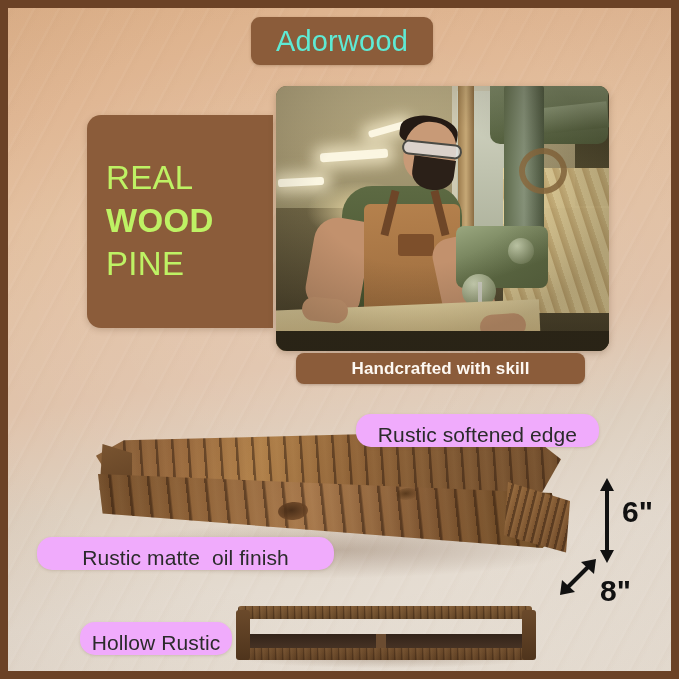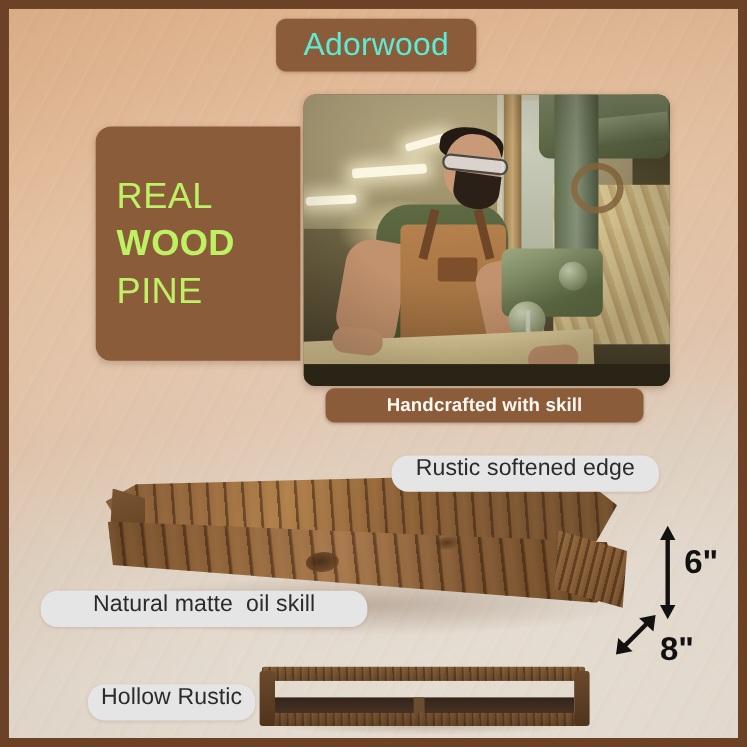--- a/index.html
+++ b/index.html
@@ -251,22 +251,22 @@
     background:#8b5c3a;border-radius:8px;
     display:flex;align-items:center;justify-content:center;
     box-shadow:0 1px 3px rgba(80,50,25,.3);
   }
   .photo-caption span{
     color:#fdf8f2;font-size:17px;font-weight:bold;letter-spacing:.1px;
   }
   
   .pill{
     position:absolute;
-    background:#e5e5e5;border-radius:15px;
-    display:flex;align-items:flex-start;justify-content:center;
+    background:#f0abfc;border-radius:15px;
+    display:flex;align-items:flex-end;justify-content:center;
     box-shadow:0 1px 3px rgba(120,95,70,.22);
   }
   .pill span{color:#2b2b2b;font-size:21px;letter-spacing:.1px;white-space:pre;}
   .pill-rustic{left:348px;top:406px;width:243px;height:33px;}
   .pill-matte{left:29px;top:529px;width:297px;height:33px;}
   .pill-hollow{left:72px;top:614px;width:152px;height:33px;}
   
   .beam-wrap{position:absolute;left:88px;top:418px;width:492px;height:165px;}
   .beam-shadow{
     position:absolute;left:6px;top:96px;width:470px;height:56px;
@@ -460,21 +460,21 @@
     <div class="hollow-support"></div>
     <div class="hollow-bottom"></div>
     <div class="hollow-endL"></div>
     <div class="hollow-endR"></div>
   </div>
 
   <div class="pill pill-rustic">
     <span>Rustic softened edge</span>
   </div>
   <div class="pill pill-matte">
-    <span>Natural matte  oil skill</span>
+    <span>Rustic matte  oil finish</span>
   </div>
   <div class="pill pill-hollow">
     <span>Hollow Rustic</span>
   </div>
 
   <div class="dim-h">
     <svg width="22" height="85" viewBox="0 0 22 85" aria-hidden="true">
       <line x1="11" y1="9" x2="11" y2="76" stroke="#111" stroke-width="4"></line>
       <polygon points="11,0 18,13 4,13" fill="#111"></polygon>
       <polygon points="11,85 18,72 4,72" fill="#111"></polygon>

